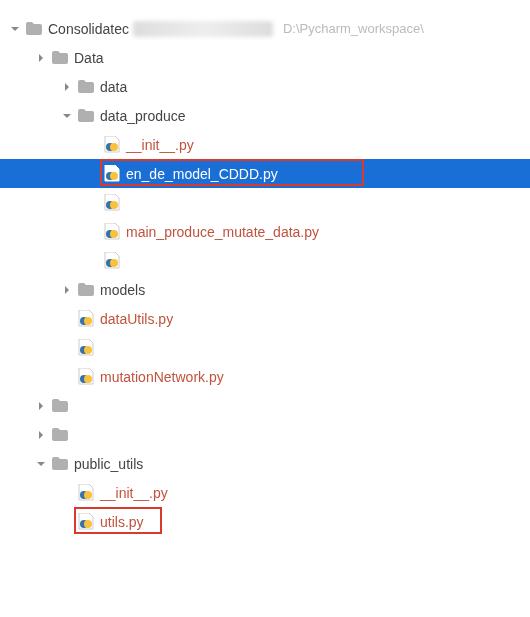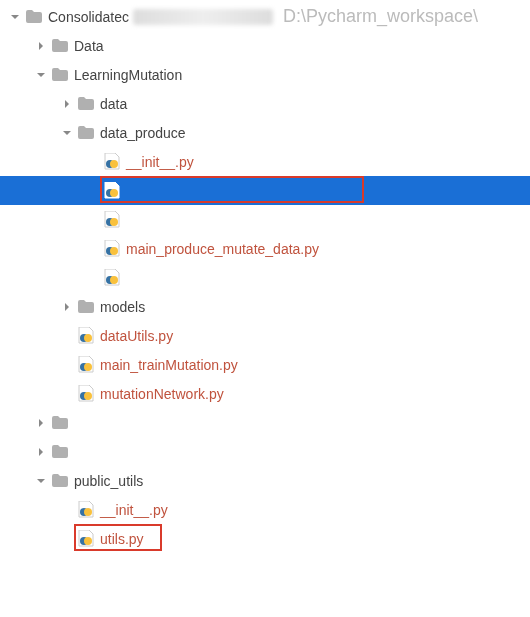--- a/index.html
+++ b/index.html
@@ -4,21 +4,21 @@
   <style>
     * { margin: 0; padding: 0; box-sizing: border-box; }
     body {
       font-family: "Segoe UI", sans-serif;
       font-size: 14px;
       background: #fff;
       color: #444;
       width: 530px;
       user-select: none;
     }
-    .tree { padding-top: 2px; }
+    .tree { padding-top: 14px; }
     .row {
       display: flex;
       align-items: center;
       height: 29px;
       white-space: nowrap;
       position: relative;
     }
     .row.selected {
       background: #1a6fd6;
       color: #fff;
@@ -40,21 +40,21 @@
       align-items: center;
       margin-right: 4px;
     }
     .folder-svg { fill: #b0b0b0; }
     .label { }
     .pyfile { color: #c0533e; }
     .row.selected .pyfile { color: #fff; }
     .path-hint {
       color: #bbb;
       margin-left: 6px;
-      font-size: 18px;
+      font-size: 13px;
       text-align: center;
     }
     .blur {
       display: inline-block;
       width: 140px;
       height: 16px;
       background: linear-gradient(90deg, #ddd, #eee, #ddd);
       filter: blur(2px);
       border-radius: 3px;
       margin: 0 4px;
@@ -94,59 +94,45 @@
         </svg>
       </span>
       <span class="icon">
         <svg width="16" height="13" viewBox="0 0 16 13">
           <path class="folder-svg" d="M0 2 Q0 0 2 0 L6 0 L8 2 L14 2 Q16 2 16 4 L16 11 Q16 13 14 13 L2 13 Q0 13 0 11 Z"></path>
         </svg>
       </span>
       <span class="label">Data</span>
     </div>
     <div class="row">
-      <span class="indent" style="width: 32px;"></span>
+      <span class="indent" style="width: 58px;"></span>
+      <span class="chev">
+        <svg width="8" height="8" viewBox="0 0 8 8" style="transform:rotate(0deg)">
+          <path d="M2 0 L6 4 L2 8 Z" fill="#888"></path>
+        </svg>
+      </span>
+      <span class="icon">
+        <svg width="16" height="13" viewBox="0 0 16 13">
+          <path class="folder-svg" d="M0 2 Q0 0 2 0 L6 0 L8 2 L14 2 Q16 2 16 4 L16 11 Q16 13 14 13 L2 13 Q0 13 0 11 Z"></path>
+        </svg>
+      </span>
+      <span class="label">data</span>
+    </div>
+    <div class="row">
+      <span class="indent" style="width: 58px;"></span>
       <span class="chev">
         <svg width="8" height="8" viewBox="0 0 8 8" style="transform:rotate(90deg)">
           <path d="M2 0 L6 4 L2 8 Z" fill="#888"></path>
         </svg>
       </span>
       <span class="icon">
         <svg width="16" height="13" viewBox="0 0 16 13">
           <path class="folder-svg" d="M0 2 Q0 0 2 0 L6 0 L8 2 L14 2 Q16 2 16 4 L16 11 Q16 13 14 13 L2 13 Q0 13 0 11 Z"></path>
         </svg>
       </span>
-      <span class="label">LearningMutation</span>
-    </div>
-    <div class="row">
-      <span class="indent" style="width: 58px;"></span>
-      <span class="chev">
-        <svg width="8" height="8" viewBox="0 0 8 8" style="transform:rotate(0deg)">
-          <path d="M2 0 L6 4 L2 8 Z" fill="#888"></path>
-        </svg>
-      </span>
-      <span class="icon">
-        <svg width="16" height="13" viewBox="0 0 16 13">
-          <path class="folder-svg" d="M0 2 Q0 0 2 0 L6 0 L8 2 L14 2 Q16 2 16 4 L16 11 Q16 13 14 13 L2 13 Q0 13 0 11 Z"></path>
-        </svg>
-      </span>
-      <span class="label">data</span>
-    </div>
-    <div class="row">
-      <span class="indent" style="width: 58px;"></span>
-      <span class="chev">
-        <svg width="8" height="8" viewBox="0 0 8 8" style="transform:rotate(90deg)">
-          <path d="M2 0 L6 4 L2 8 Z" fill="#888"></path>
-        </svg>
-      </span>
-      <span class="icon">
-        <svg width="16" height="13" viewBox="0 0 16 13">
-          <path class="folder-svg" d="M0 2 Q0 0 2 0 L6 0 L8 2 L14 2 Q16 2 16 4 L16 11 Q16 13 14 13 L2 13 Q0 13 0 11 Z"></path>
-        </svg>
-      </span>
       <span class="label">data_produce</span>
     </div>
     <div class="row">
       <span class="indent" style="width: 84px;"></span>
       <span class="chev none"></span>
       <span class="icon">
         <svg width="16" height="17" viewBox="0 0 16 17">
           <path d="M1 0 L11 0 L15 4 L15 16 L1 16 Z" fill="#fff" stroke="#ccc" stroke-width="1"></path>
           <circle cx="6" cy="11" r="4" fill="#3672a4"></circle>
           <circle cx="10" cy="11" r="4" fill="#f9c13c"></circle>
@@ -157,20 +143,21 @@
     <div class="row selected">
       <span class="indent" style="width: 84px;"></span>
       <span class="chev none"></span>
       <span class="icon">
         <svg width="16" height="17" viewBox="0 0 16 17">
           <path d="M1 0 L11 0 L15 4 L15 16 L1 16 Z" fill="#fff" stroke="#fff" stroke-width="1"></path>
           <circle cx="6" cy="11" r="4" fill="#3672a4"></circle>
           <circle cx="10" cy="11" r="4" fill="#f9c13c"></circle>
         </svg>
       </span>
+      <span class="label pyfile">en_de_model_CDDD.py</span>
       <div class="hl-box" style="left: 100px; top: 0px; height: 27px; width: 264px;"></div>
     </div>
     <div class="row">
       <span class="indent" style="width: 84px;"></span>
       <span class="chev none"></span>
       <span class="icon">
         <svg width="16" height="17" viewBox="0 0 16 17">
           <path d="M1 0 L11 0 L15 4 L15 16 L1 16 Z" fill="#fff" stroke="#ccc" stroke-width="1"></path>
           <circle cx="6" cy="11" r="4" fill="#3672a4"></circle>
           <circle cx="10" cy="11" r="4" fill="#f9c13c"></circle>
@@ -229,21 +216,20 @@
     <div class="row">
       <span class="indent" style="width: 58px;"></span>
       <span class="chev none"></span>
       <span class="icon">
         <svg width="16" height="17" viewBox="0 0 16 17">
           <path d="M1 0 L11 0 L15 4 L15 16 L1 16 Z" fill="#fff" stroke="#ccc" stroke-width="1"></path>
           <circle cx="6" cy="11" r="4" fill="#3672a4"></circle>
           <circle cx="10" cy="11" r="4" fill="#f9c13c"></circle>
         </svg>
       </span>
-      <span class="label pyfile">main_trainMutation.py</span>
     </div>
     <div class="row">
       <span class="indent" style="width: 58px;"></span>
       <span class="chev none"></span>
       <span class="icon">
         <svg width="16" height="17" viewBox="0 0 16 17">
           <path d="M1 0 L11 0 L15 4 L15 16 L1 16 Z" fill="#fff" stroke="#ccc" stroke-width="1"></path>
           <circle cx="6" cy="11" r="4" fill="#3672a4"></circle>
           <circle cx="10" cy="11" r="4" fill="#f9c13c"></circle>
         </svg>

